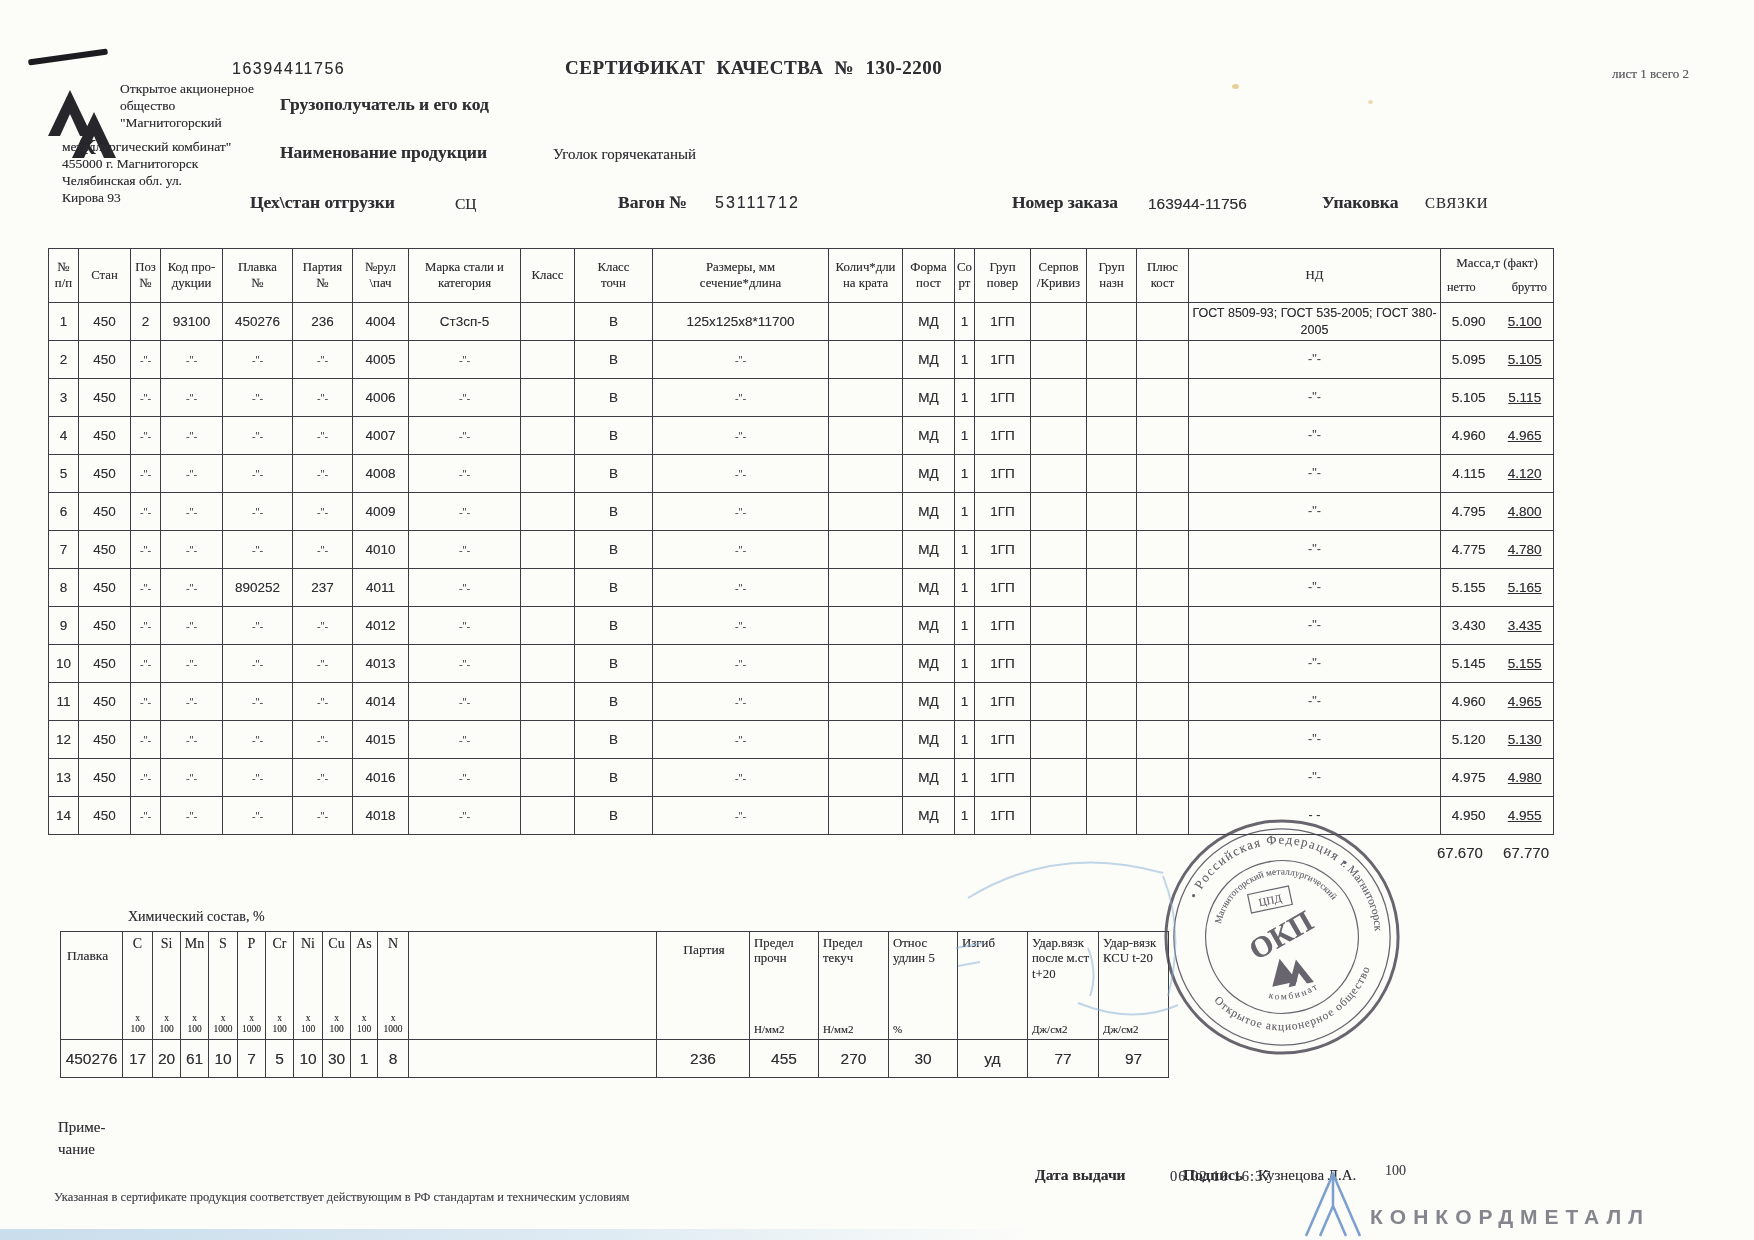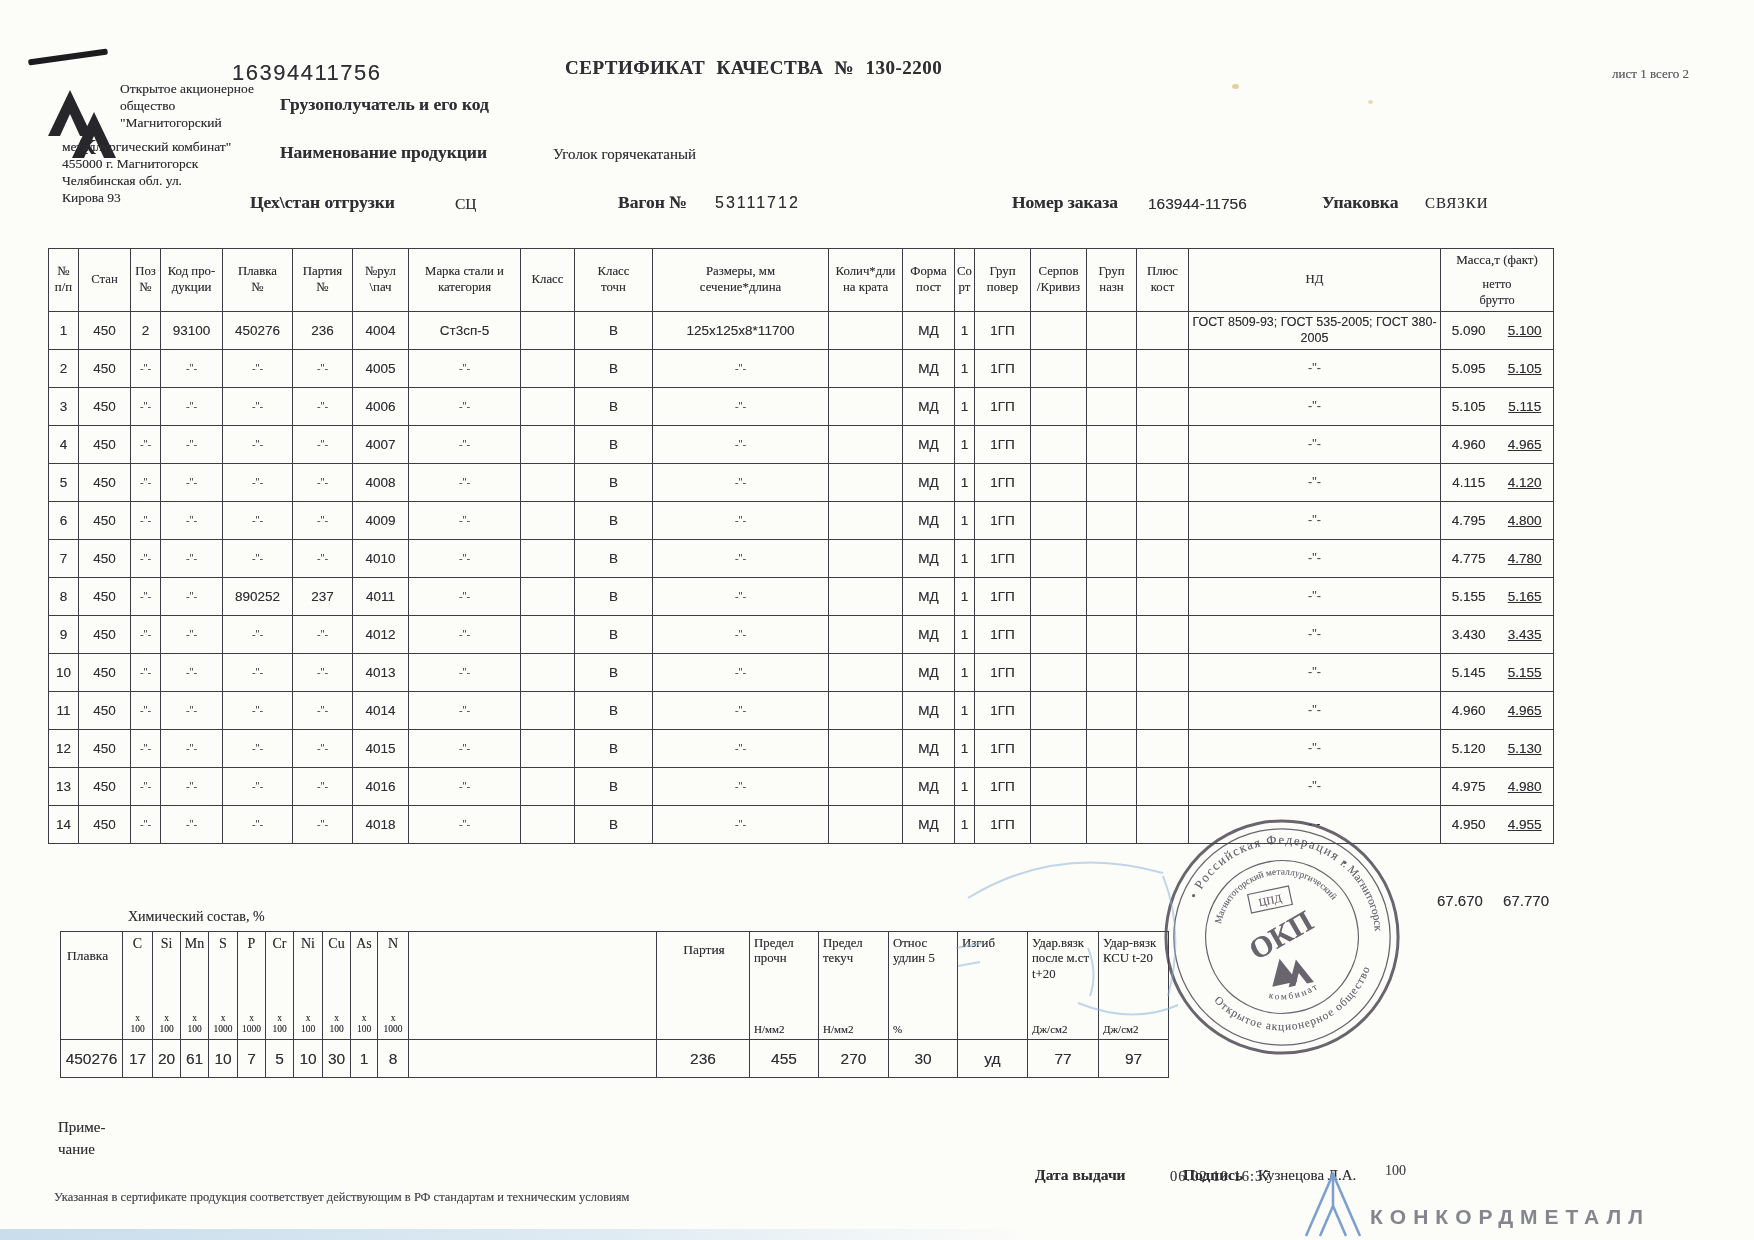--- a/index.html
+++ b/index.html
@@ -8,21 +8,21 @@
     position:relative; width:1754px; height:1240px; margin:0 auto;
     background:#fcfcf9; overflow:hidden;
     font-family:"Liberation Serif", serif; color:#2e2e33;
     text-shadow:0 0 .6px rgba(42,42,50,.45);
   }
   .abs { position:absolute; }
   .b { font-weight:bold; }
   .pre { white-space:pre-line; }
 
   
-  .doc-number { left:232px; top:60px; font-size:22px; letter-spacing:1.5px; font-family:"Liberation Sans",sans-serif;text-align:center; }
+  .doc-number { left:232px; top:60px; font-size:16px; letter-spacing:1.5px; font-family:"Liberation Sans",sans-serif;text-align:center; }
   .title { left:565px; top:57px; font-size:19px; font-weight:bold; letter-spacing:.5px; word-spacing:6px; }
   .sheet-info { left:1612px; top:58px; font-size:13px; color:#5c5c63;margin-top:8px; }
   .company-a { left:120px; top:80px; font-size:13.5px; line-height:17px; }
   .company-b { left:62px; top:138px; font-size:13.5px; line-height:17px; }
   .consignee { left:280px; top:94px; font-size:17.5px; }
   .prod-label { left:280px; top:142px; font-size:17.5px; }
   .prod-value { left:553px; top:146px; font-size:15px; }
   .shop-label { left:250px; top:192px; font-size:17.5px; }
   .shop-value { left:455px; top:195px; font-size:15.5px; }
   .wagon-label { left:618px; top:192px; font-size:17.5px; }
@@ -35,22 +35,22 @@
   
   table.main { left:48px; top:248px; position:absolute; border-collapse:collapse; table-layout:fixed; }
   table.main th, table.main td { border:1px solid #3c3c44; }
   .mh { font-size:12.8px; font-weight:normal; white-space:pre-line; line-height:1.25; padding:3px 1px; height:54px; text-align:center; vertical-align:middle; }
   table.main td { font-family:"Liberation Sans",sans-serif; font-size:13.5px; height:38px; text-align:center; vertical-align:middle; padding:1px 2px; }
   table.main td.ditto { font-size:11px; color:#4e4e56; }
   table.main td.nd { font-size:12.5px; line-height:1.3; }
   table.main td.netto { border-right:none; }
   table.main td.brutto { border-left:none;text-decoration:underline; }
   .mass .mass-l { font-size:13px; }
-  .mass .mass-s { display:flex; justify-content:space-between; padding:0 5px; margin-top:9px; font-size:12.3px;flex-direction:column; }
-  .totals { left:1437px; top:844px; width:112px; display:flex; justify-content:space-between; font-size:15px; font-family:"Liberation Sans",sans-serif;margin-top:48px; }
+  .mass .mass-s { display:flex; justify-content:space-between; padding:0 5px; margin-top:9px; font-size:12.3px; }
+  .totals { left:1437px; top:844px; width:112px; display:flex; justify-content:space-between; font-size:15px; font-family:"Liberation Sans",sans-serif; }
 
   
   .chem-title { left:128px; top:909px; font-size:14px; }
   table.chem { left:60px; top:931px; position:absolute; border-collapse:collapse; table-layout:fixed; }
   table.chem th, table.chem td { border:1px solid #3c3c44; }
   .ch { font-weight:normal; height:108px; vertical-align:top; padding:4px 2px; }
   .ch .colwrap { display:flex; flex-direction:column; justify-content:space-between; height:100%; }
   .ch .el { font-size:14px; text-align:center; }
   .ch .mult { font-size:9.5px; text-align:center; white-space:pre-line; line-height:1.15; }
   .ch .lbl { font-size:12.8px; text-align:left; white-space:pre-line; line-height:1.2; padding-left:2px; }

